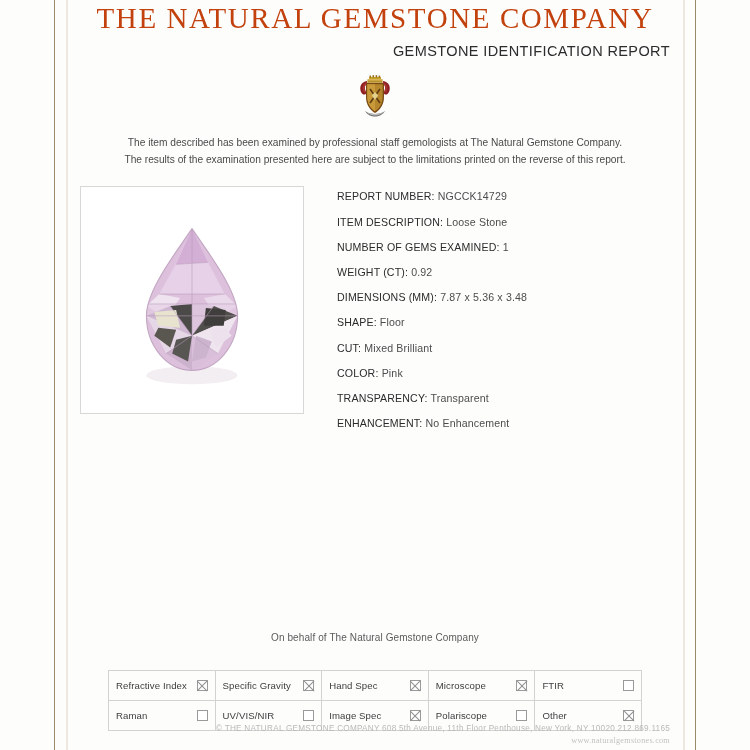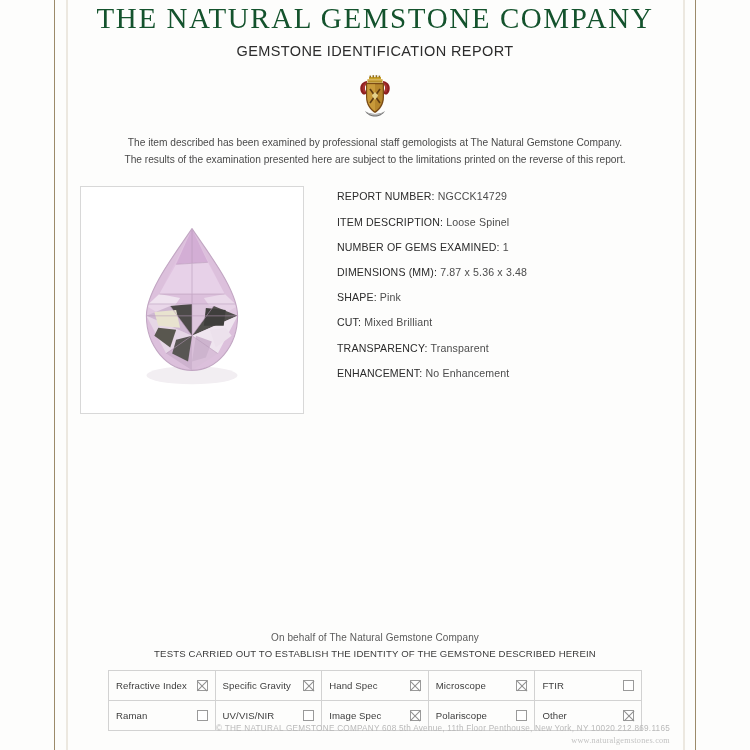--- a/index.html
+++ b/index.html
@@ -30,27 +30,27 @@
     left: 80px; top: 0;
     width: 590px; height: 750px;
   }
 
   
   .brand {
     text-align: center;
     font-family: "Liberation Serif", serif;
     font-size: 29px;
     letter-spacing: 1.6px;
-    color: #14532d;
+    color: #c2410c;
     margin-top: 2px;
     line-height: 1.15;
     white-space: nowrap;
   }
   .report-title {
-    text-align: center;
+    text-align: right;
     font-size: 14.5px;
     letter-spacing: 0.4px;
     color: #2c2c2c;
     margin-top: 8px;
   }
 
   
   .crest-wrap {
     display: flex; justify-content: center;
     margin-top: 16px;
@@ -275,34 +275,35 @@
               <path d="M86 168 L112 150 L138 168"></path>
               <path d="M96 78 L128 76"></path>
             </g>
           </g>
           <path d="M112 42 C128 66 158 104 158 130 C158 161 137 185 112 185 C87 185 66 161 66 130 C66 104 96 66 112 42 Z" fill="none" stroke="#c2a6c3" stroke-width="1.1"></path>
         </svg>
       </div>
 
       <div class="specs">
         <div class="spec-row"><span class="spec-label">REPORT NUMBER:</span> <span class="spec-value">NGCCK14729</span></div>
-        <div class="spec-row"><span class="spec-label">ITEM DESCRIPTION:</span> <span class="spec-value">Loose Spinel</span></div>
+        <div class="spec-row"><span class="spec-label">ITEM DESCRIPTION:</span> <span class="spec-value">Loose Stone</span></div>
         <div class="spec-row"><span class="spec-label">NUMBER OF GEMS EXAMINED:</span> <span class="spec-value">1</span></div>
+        <div class="spec-row"><span class="spec-label">WEIGHT (CT):</span> <span class="spec-value">0.92</span></div>
         <div class="spec-row"><span class="spec-label">DIMENSIONS (MM):</span> <span class="spec-value">7.87 x 5.36 x 3.48</span></div>
-        <div class="spec-row"><span class="spec-label">SHAPE:</span> <span class="spec-value">Pink</span></div>
+        <div class="spec-row"><span class="spec-label">SHAPE:</span> <span class="spec-value">Floor</span></div>
         <div class="spec-row"><span class="spec-label">CUT:</span> <span class="spec-value">Mixed Brilliant</span></div>
+        <div class="spec-row"><span class="spec-label">COLOR:</span> <span class="spec-value">Pink</span></div>
         <div class="spec-row"><span class="spec-label">TRANSPARENCY:</span> <span class="spec-value">Transparent</span></div>
         <div class="spec-row"><span class="spec-label">ENHANCEMENT:</span> <span class="spec-value">No Enhancement</span></div>
       </div>
 
     </div>
 
     <div class="sig-block">
       <div class="sig-behalf">On behalf of The Natural Gemstone Company</div>
-      <div class="sig-tests">TESTS CARRIED OUT TO ESTABLISH THE IDENTITY OF THE GEMSTONE DESCRIBED HEREIN</div>
     </div>
 
     <table class="tests-table">
       <tbody>
           <tr>
         <td>
               <div class="cell-inner">
                 <span class="cell-label">Refractive Index</span>
                 <span class="cbox checked"></span>
               </div>

